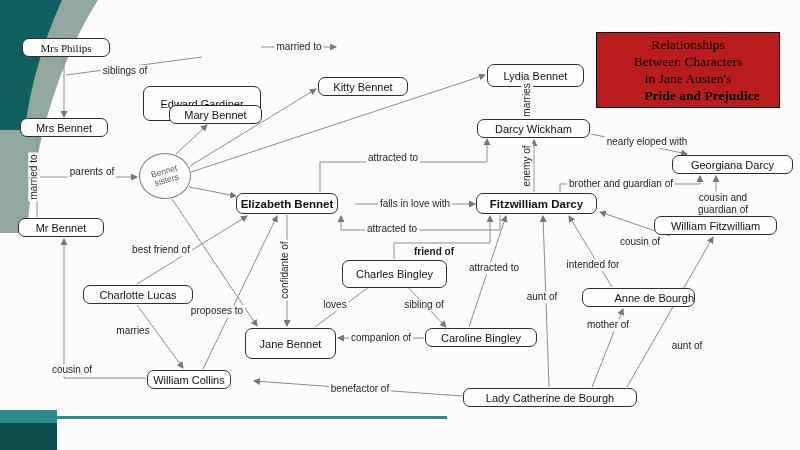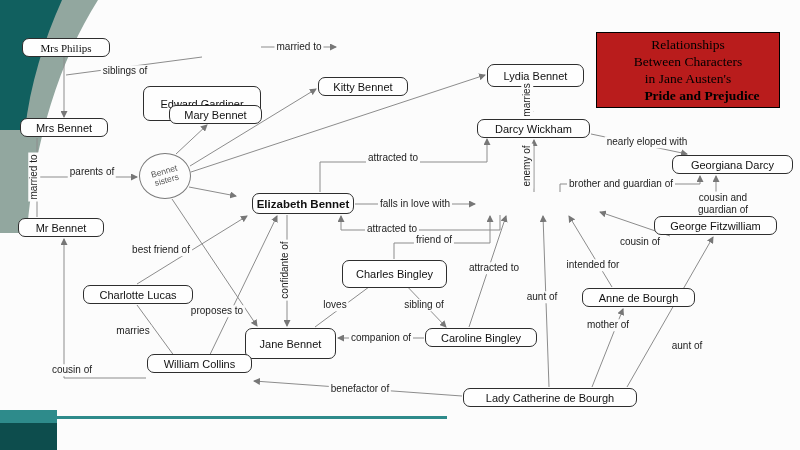--- a/index.html
+++ b/index.html
@@ -85,21 +85,21 @@
       <div class="edge-label" style="left: 125px; top: 71px; transform: translate(-50%, -50%);">siblings of</div>
       <div class="edge-label" style="left: 527px; top: 100px; transform: translate(-50%, -50%) rotate(-90deg);">marries</div>
       <div class="edge-label" style="left: 34px; top: 177px; transform: translate(-50%, -50%) rotate(-90deg);">married to</div>
       <div class="edge-label" style="left: 92px; top: 172px; transform: translate(-50%, -50%);">parents of</div>
       <div class="edge-label" style="left: 393px; top: 158px; transform: translate(-50%, -50%);">attracted to</div>
       <div class="edge-label" style="left: 527px; top: 166px; transform: translate(-50%, -50%) rotate(-90deg);">enemy of</div>
       <div class="edge-label" style="left: 647px; top: 142px; transform: translate(-50%, -50%);">nearly eloped with</div>
       <div class="edge-label" style="left: 621px; top: 184px; transform: translate(-50%, -50%);">brother and guardian of</div>
       <div class="edge-label" style="left: 415px; top: 204px; transform: translate(-50%, -50%);">falls in love with</div>
       <div class="edge-label" style="left: 392px; top: 229px; transform: translate(-50%, -50%);">attracted to</div>
-      <div class="edge-label" style="left: 434px; top: 240px; transform: translate(-50%, -50%);">friend of</div>
+      <div class="edge-label" style="left: 434px; top: 252px; transform: translate(-50%, -50%); font-weight: bold;">friend of</div>
       <div class="edge-label" style="left: 161px; top: 250px; transform: translate(-50%, -50%);">best friend of</div>
       <div class="edge-label" style="left: 285px; top: 270px; transform: translate(-50%, -50%) rotate(-90deg);">confidante of</div>
       <div class="edge-label" style="left: 133px; top: 331px; transform: translate(-50%, -50%);">marries</div>
       <div class="edge-label" style="left: 217px; top: 311px; transform: translate(-50%, -50%);">proposes to</div>
       <div class="edge-label" style="left: 335px; top: 305px; transform: translate(-50%, -50%);">loves</div>
       <div class="edge-label" style="left: 424px; top: 305px; transform: translate(-50%, -50%);">sibling of</div>
       <div class="edge-label" style="left: 381px; top: 338px; transform: translate(-50%, -50%);">companion of</div>
       <div class="edge-label" style="left: 494px; top: 268px; transform: translate(-50%, -50%);">attracted to</div>
       <div class="edge-label" style="left: 723px; top: 203px; transform: translate(-50%, -50%);">cousin and
 guardian of</div>
@@ -131,45 +131,48 @@
       <div class="node" style="left: 477px; top: 119px; width: 113px; height: 19px;">
         <span class="node-text">Darcy Wickham</span>
       </div>
       <div class="node" style="left: 652px; top: 155px; width: 121px; height: 19px; margin-left: 20px;">
         <span class="node-text">Georgiana Darcy</span>
       </div>
       <div class="node node-ellipse" style="left: 139px; top: 153px; width: 52px; height: 46px;">
         <span class="node-text">Bennet
 sisters</span>
       </div>
-      <div class="node node-bold" style="left: 252px; top: 193px; width: 102px; height: 21px;">
+      <div class="node node-bold" style="left: 236px; top: 193px; width: 102px; height: 21px;">
         <span class="node-text">Elizabeth Bennet</span>
       </div>
+      <div class="node node-bold" style="left: 476px; top: 193px; width: 121px; height: 21px;">
+        <span class="node-text">Fitzwilliam Darcy</span>
+      </div>
       <div class="node" style="left: 654px; top: 216px; width: 123px; height: 19px;">
-        <span class="node-text">George Fitzwilliam</span>
+        <span class="node-text">William Fitzwilliam</span>
       </div>
       <div class="node" style="left: 18px; top: 218px; width: 86px; height: 19px;">
         <span class="node-text">Mr Bennet</span>
       </div>
       <div class="node" style="left: 342px; top: 260px; width: 105px; height: 28px;">
         <span class="node-text">Charles Bingley</span>
       </div>
       <div class="node" style="left: 83px; top: 285px; width: 110px; height: 19px;">
         <span class="node-text">Charlotte Lucas</span>
       </div>
-      <div class="node" style="left: 582px; top: 288px; width: 113px; height: 19px;">
+      <div class="node" style="left: 582px; top: 288px; width: 113px; height: 19px; justify-content: flex-end;">
         <span class="node-text">Anne de Bourgh</span>
       </div>
       <div class="node" style="left: 245px; top: 328px; width: 91px; height: 31px;">
         <span class="node-text">Jane Bennet</span>
       </div>
       <div class="node" style="left: 425px; top: 328px; width: 112px; height: 19px;">
         <span class="node-text">Caroline Bingley</span>
       </div>
-      <div class="node" style="left: 147px; top: 354px; width: 105px; height: 19px;">
+      <div class="node" style="left: 147px; top: 370px; width: 84px; height: 19px;">
         <span class="node-text">William Collins</span>
       </div>
       <div class="node" style="left: 463px; top: 388px; width: 174px; height: 19px;">
         <span class="node-text">Lady Catherine de Bourgh</span>
       </div>
     </div>
 
   <div class="title-box">
     <div>Relationships</div>
     <div>Between Characters</div>

